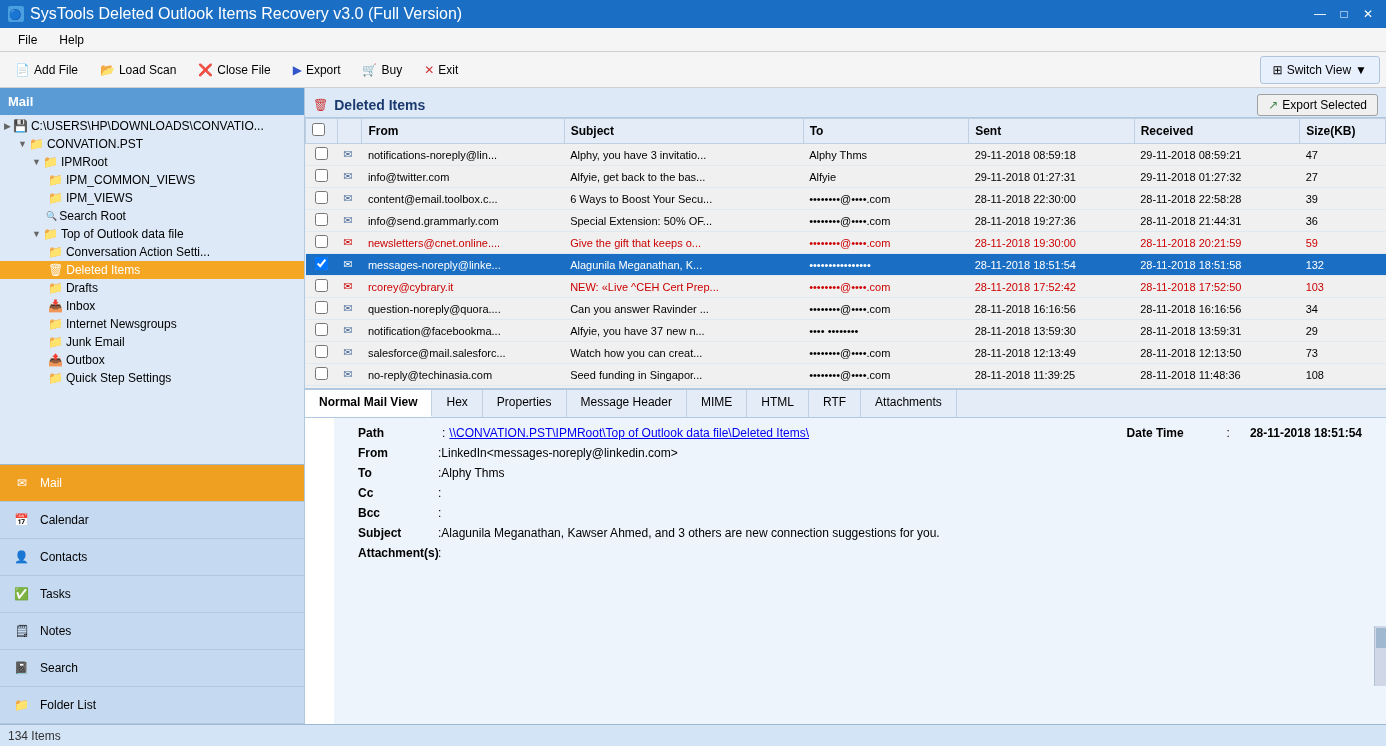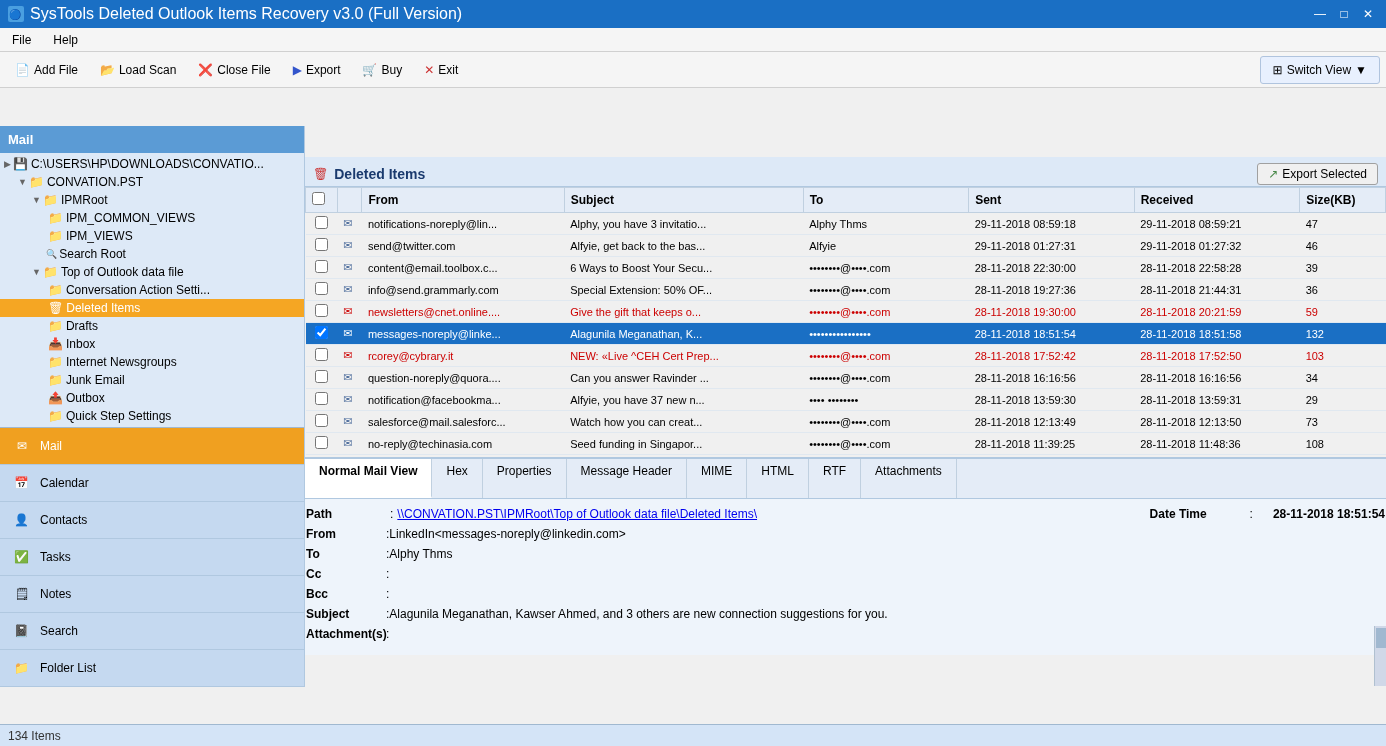--- a/index.html
+++ b/index.html
@@ -20,21 +20,21 @@
     .title-bar-title { font-size: 16px; }
     .title-bar-controls { display: flex; gap: 4px; }
     .title-btn { width: 20px; height: 20px; display: flex; align-items: center; justify-content: center; font-size: 12px; cursor: pointer; color: white; }
 
     
     .menu-bar {
       background: #f5f5f5;
       height: 24px;
       display: flex;
       align-items: center;
-      padding: 0 6px;
+      padding: 0 12px;
       border-bottom: 1px solid #d0d0d0;
       gap: 10px;
     }
     .menu-item { cursor: pointer; padding: 2px 6px; font-size: 12px; }
 
     
     .toolbar {
       background: #f5f5f5;
       height: 36px;
       display: flex;
@@ -53,21 +53,20 @@
       display: flex; align-items: center; gap: 4px;
       padding: 6px 12px; cursor: pointer;
       background: #e8f0fe; border: 1px solid #b0c4de;
       border-radius: 3px; font-size: 12px;
     }
 
     
     .main-layout {
       display: flex;
       height: calc(746px - 28px - 24px - 36px - 22px);
-      align-items: center;
     }
 
     
     .sidebar {
       width: 305px;
       background: #dde9f7;
       border-right: 1px solid #b0c8e0;
       display: flex;
       flex-direction: column;
       overflow: hidden;
@@ -183,37 +182,38 @@
       display: flex;
       flex-direction: column;
       border-top: 2px solid #b0c8e0;
       overflow: hidden;
       background: white;
     }
     .preview-tabs {
       display: flex;
       background: #e4ecf7;
       border-bottom: 1px solid #b0c8e0;
-      height: 40px;
+      height: 28px;
     }
     .preview-tab {
       padding: 5px 14px;
       cursor: pointer;
       border-right: 1px solid #c0d0e0;
       font-size: 12px;
       background: #e4ecf7;
     }
     .preview-tab.active { background: white; border-bottom: 2px solid white; font-weight: 600; }
 
     
     .preview-content {
       flex: 1;
       overflow-y: auto;
-      padding: 8px 1px;
+      padding: 8px 24px;
       background: #eef4fb;
+      margin-left: 29px;
     }
     .preview-meta-row {
       display: flex;
       margin-bottom: 6px;
       align-items: flex-start;
     }
     .preview-meta-label {
       font-weight: bold;
       width: 80px;
       flex-shrink: 0;
@@ -459,26 +459,26 @@
               <td class="col-from" title="notifications-noreply@lin...">notifications-noreply@lin...</td>
               <td class="col-subject" title="Alphy, you have 3 invitatio...">Alphy, you have 3 invitatio...</td>
               <td class="col-to" title="Alphy Thms">Alphy Thms</td>
               <td class="col-sent" title="29-11-2018 08:59:18">29-11-2018 08:59:18</td>
               <td class="col-received" title="29-11-2018 08:59:21">29-11-2018 08:59:21</td>
               <td class="col-size" title="47">47</td>
             </tr>
             <tr>
               <td class="checkbox-cell col-check"><input type="checkbox" style=""></td>
               <td class="col-icon"><span style="font-size: 11px; color: rgb(74, 106, 154);">✉</span></td>
-              <td class="col-from" title="info@twitter.com">send@twitter.com</td>
+              <td class="col-from" title="info@twitter.com">info@twitter.com</td>
               <td class="col-subject" title="Alfyie, get back to the bas...">Alfyie, get back to the bas...</td>
               <td class="col-to" title="Alfyie">Alfyie</td>
               <td class="col-sent" title="29-11-2018 01:27:31">29-11-2018 01:27:31</td>
               <td class="col-received" title="29-11-2018 01:27:32">29-11-2018 01:27:32</td>
-              <td class="col-size" title="46">46</td>
+              <td class="col-size" title="46">27</td>
             </tr>
             <tr>
               <td class="checkbox-cell col-check"><input type="checkbox" style=""></td>
               <td class="col-icon"><span style="font-size: 11px; color: rgb(74, 106, 154);">✉</span></td>
               <td class="col-from" title="content@email.toolbox.c...">content@email.toolbox.c...</td>
               <td class="col-subject" title="6 Ways to Boost Your Secu...">6 Ways to Boost Your Secu...</td>
               <td class="col-to" title="••••••••@••••.com">••••••••@••••.com</td>
               <td class="col-sent" title="28-11-2018 22:30:00">28-11-2018 22:30:00</td>
               <td class="col-received" title="28-11-2018 22:58:28">28-11-2018 22:58:28</td>
               <td class="col-size" title="39">39</td>

